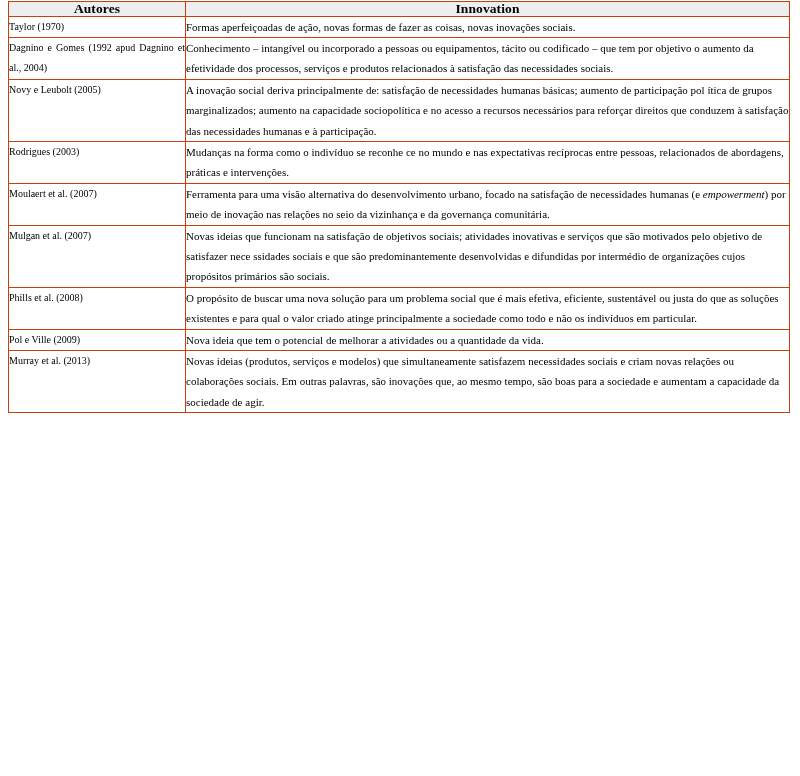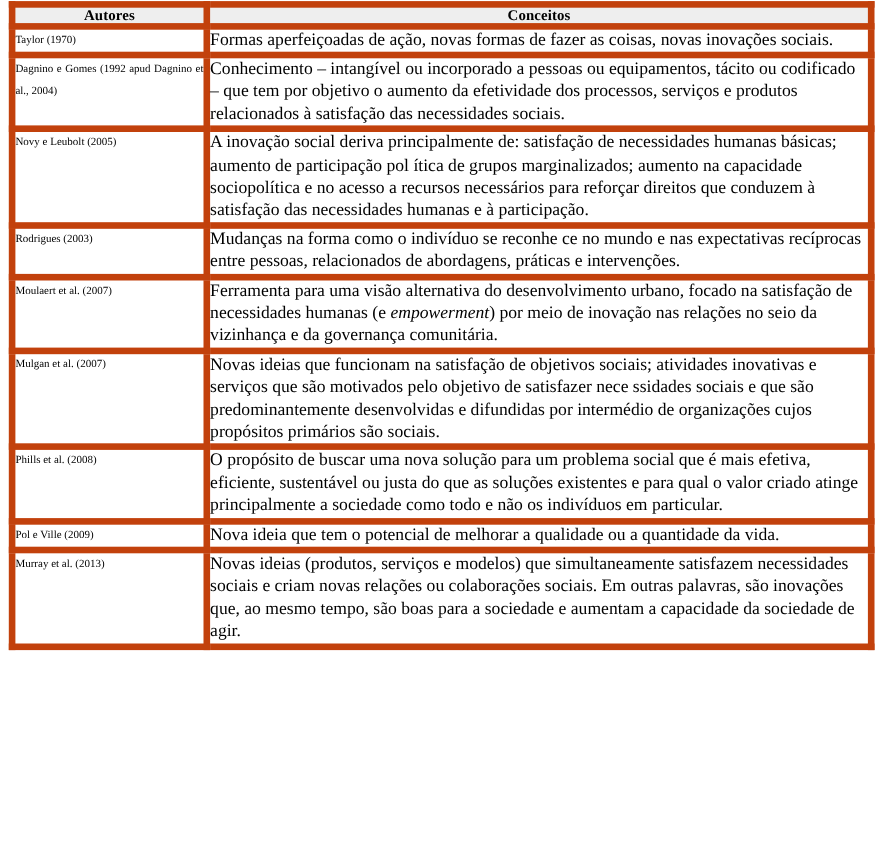--- a/index.html
+++ b/index.html
@@ -36,21 +36,21 @@
     table-layout: fixed;
     width: 781px;
     border: 1px solid #7a7a7a;
   }
 
   table.concept-table col.col-autores { width: 177px; }
   table.concept-table col.col-conceitos { width: 604px; }
 
   table.concept-table th,
   table.concept-table td {
-    border: 6px solid #c2410c;
+    border: 1px solid #c2410c;
     vertical-align: top;
     padding: 0;
   }
 
   thead th {
     background: #eeeeee;
     text-align: center;
     font-weight: bold;
     font-size: 13.5px;
     line-height: 1.0;
@@ -63,21 +63,21 @@
     line-height: 19.6px;
     padding: 3px 5px 4px 6px;
     text-align: left;
   }
   td.cell-author.justify {
     text-align: justify;
     text-align-last: left;
   }
 
   td.cell-concept {
-    font-size: 16px;
+    font-size: 11px;
     line-height: 20.4px;
     padding: 3px 7px 4px 7px;
     text-align: left;
   }
 
   .it { font-style: italic; }
 </style>
 </head>
 <body>
 
@@ -85,21 +85,21 @@
 
   <div class="table-wrap">
     <table class="concept-table">
       <colgroup>
         <col class="col-autores">
         <col class="col-conceitos">
       </colgroup>
       <thead>
         <tr>
           <th scope="col">Autores</th>
-          <th scope="col">Conceitos</th>
+          <th scope="col">Innovation</th>
         </tr>
       </thead>
       <tbody id="table-body">
           <tr>
             <td class="cell-author">Taylor (1970)</td>
             <td class="cell-concept"><span class="sp-keep">Formas aperfeiçoadas de ação, novas formas de fazer as coisas,      novas inovações sociais.</span></td>
           </tr>
           <tr>
             <td class="cell-author justify">Dagnino e Gomes (1992  apud  Dagnino et al., 2004)</td>
             <td class="cell-concept"><span class="sp-keep">Conhecimento – intangível ou incorporado a pessoas ou equipamentos, tácito ou codificado – que tem por objetivo o aumento da efetividade dos processos, serviços e produtos relacionados à satisfação das necessidades sociais.</span></td>
@@ -119,21 +119,21 @@
           <tr>
             <td class="cell-author">Mulgan et al. (2007)</td>
             <td class="cell-concept"><span class="sp-keep">Novas ideias que funcionam na satisfação de objetivos sociais; atividades inovativas e serviços que são motivados pelo objetivo de satisfazer nece  ssidades sociais e que são predominantemente desenvolvidas e difundidas  por intermédio de organizações cujos propósitos primários são sociais.</span></td>
           </tr>
           <tr>
             <td class="cell-author">Phills et al. (2008)</td>
             <td class="cell-concept"><span class="sp-keep">O propósito de buscar uma nova solução para um problema social que é mais efetiva, eficiente, sustentável ou justa do que as soluções existentes e para qual o valor criado atinge principalmente a sociedade como todo e não os indivíduos em particular.</span></td>
           </tr>
           <tr>
             <td class="cell-author">Pol e Ville (2009)</td>
-            <td class="cell-concept"><span class="sp-keep">Nova ideia que tem o potencial de melhorar a qualidade ou a quantidade da vida.</span></td>
+            <td class="cell-concept"><span class="sp-keep">Nova ideia que tem o potencial de melhorar a atividades ou a quantidade da vida.</span></td>
           </tr>
           <tr>
             <td class="cell-author">Murray et al. (2013)</td>
             <td class="cell-concept"><span class="sp-keep">Novas ideias (produtos, serviços e modelos) que simultaneamente satisfazem necessidades sociais e criam novas relações ou colaborações sociais. Em outras palavras, são inovações que, ao mesmo tempo, são boas para a sociedade e aumentam a capacidade da sociedade de agir.</span></td>
           </tr>
         </tbody>
     </table>
   </div>
 
 </div>

